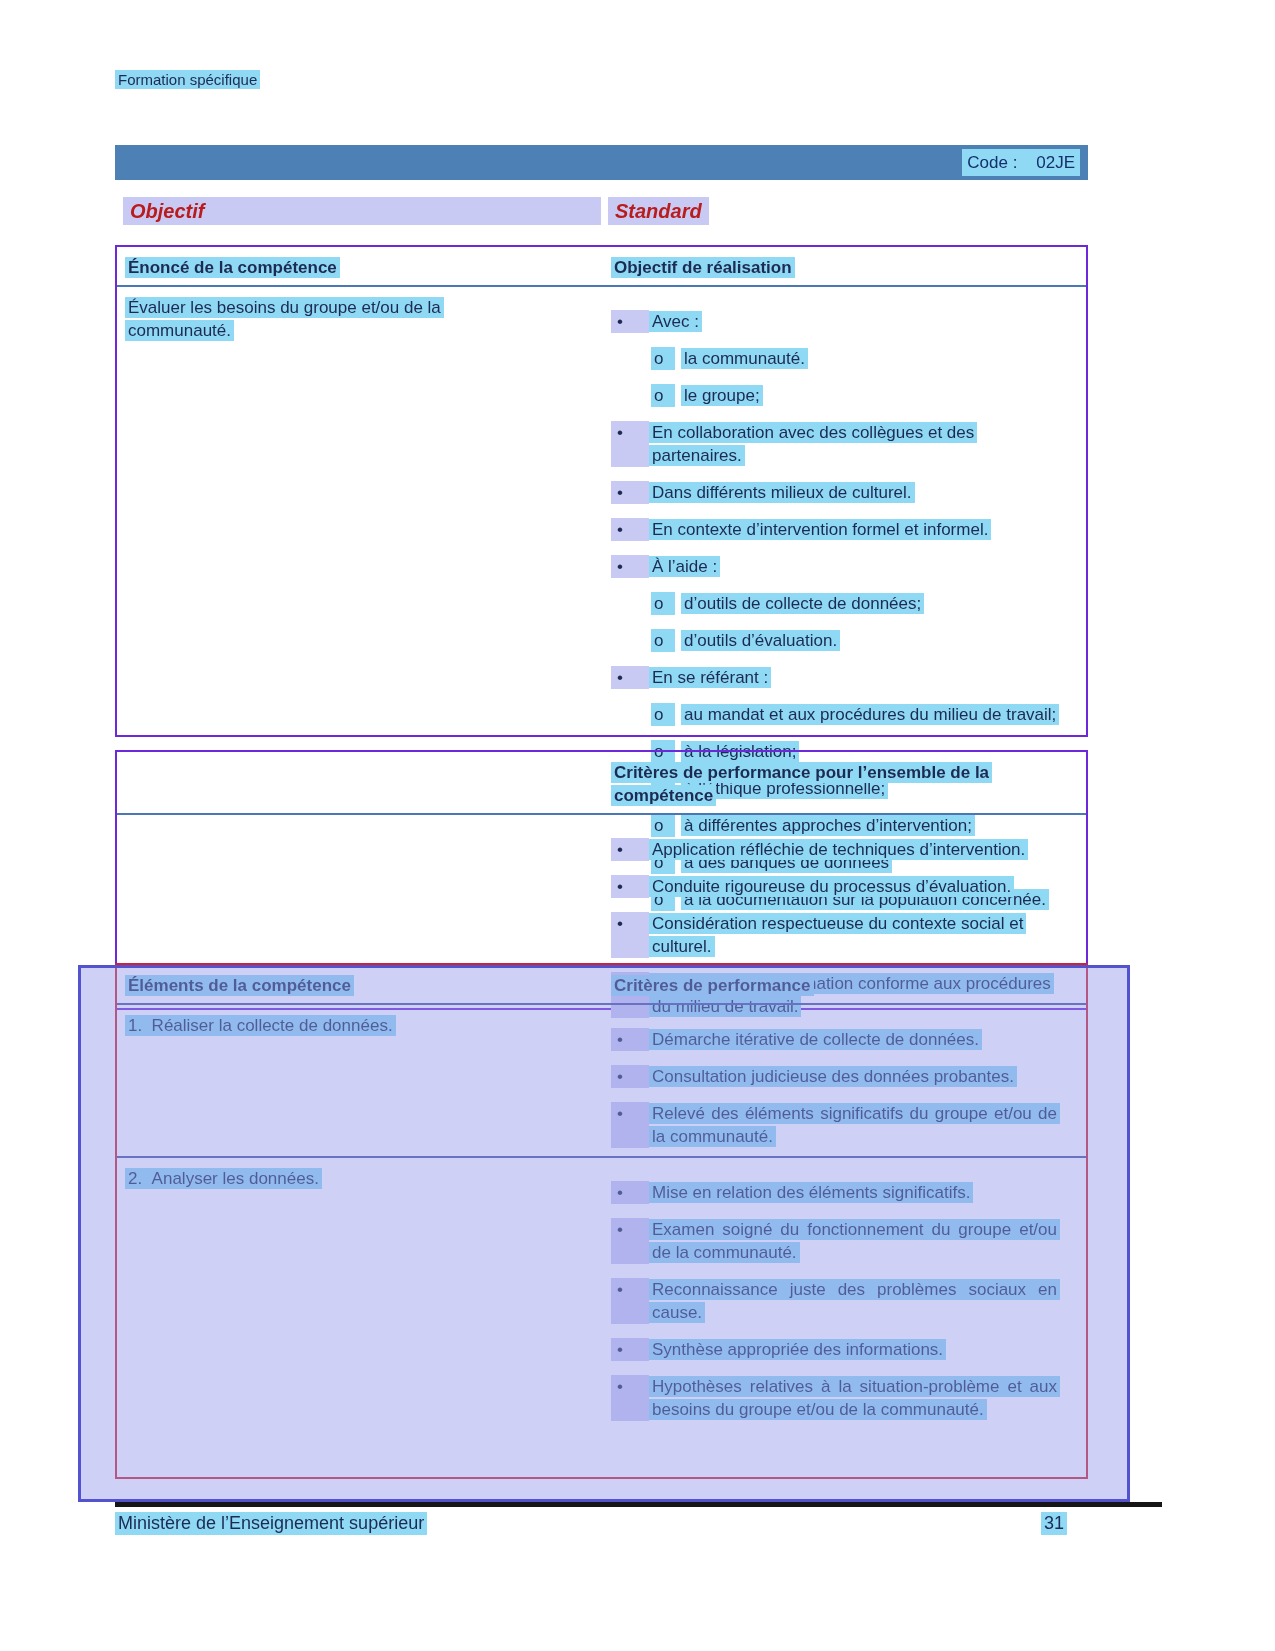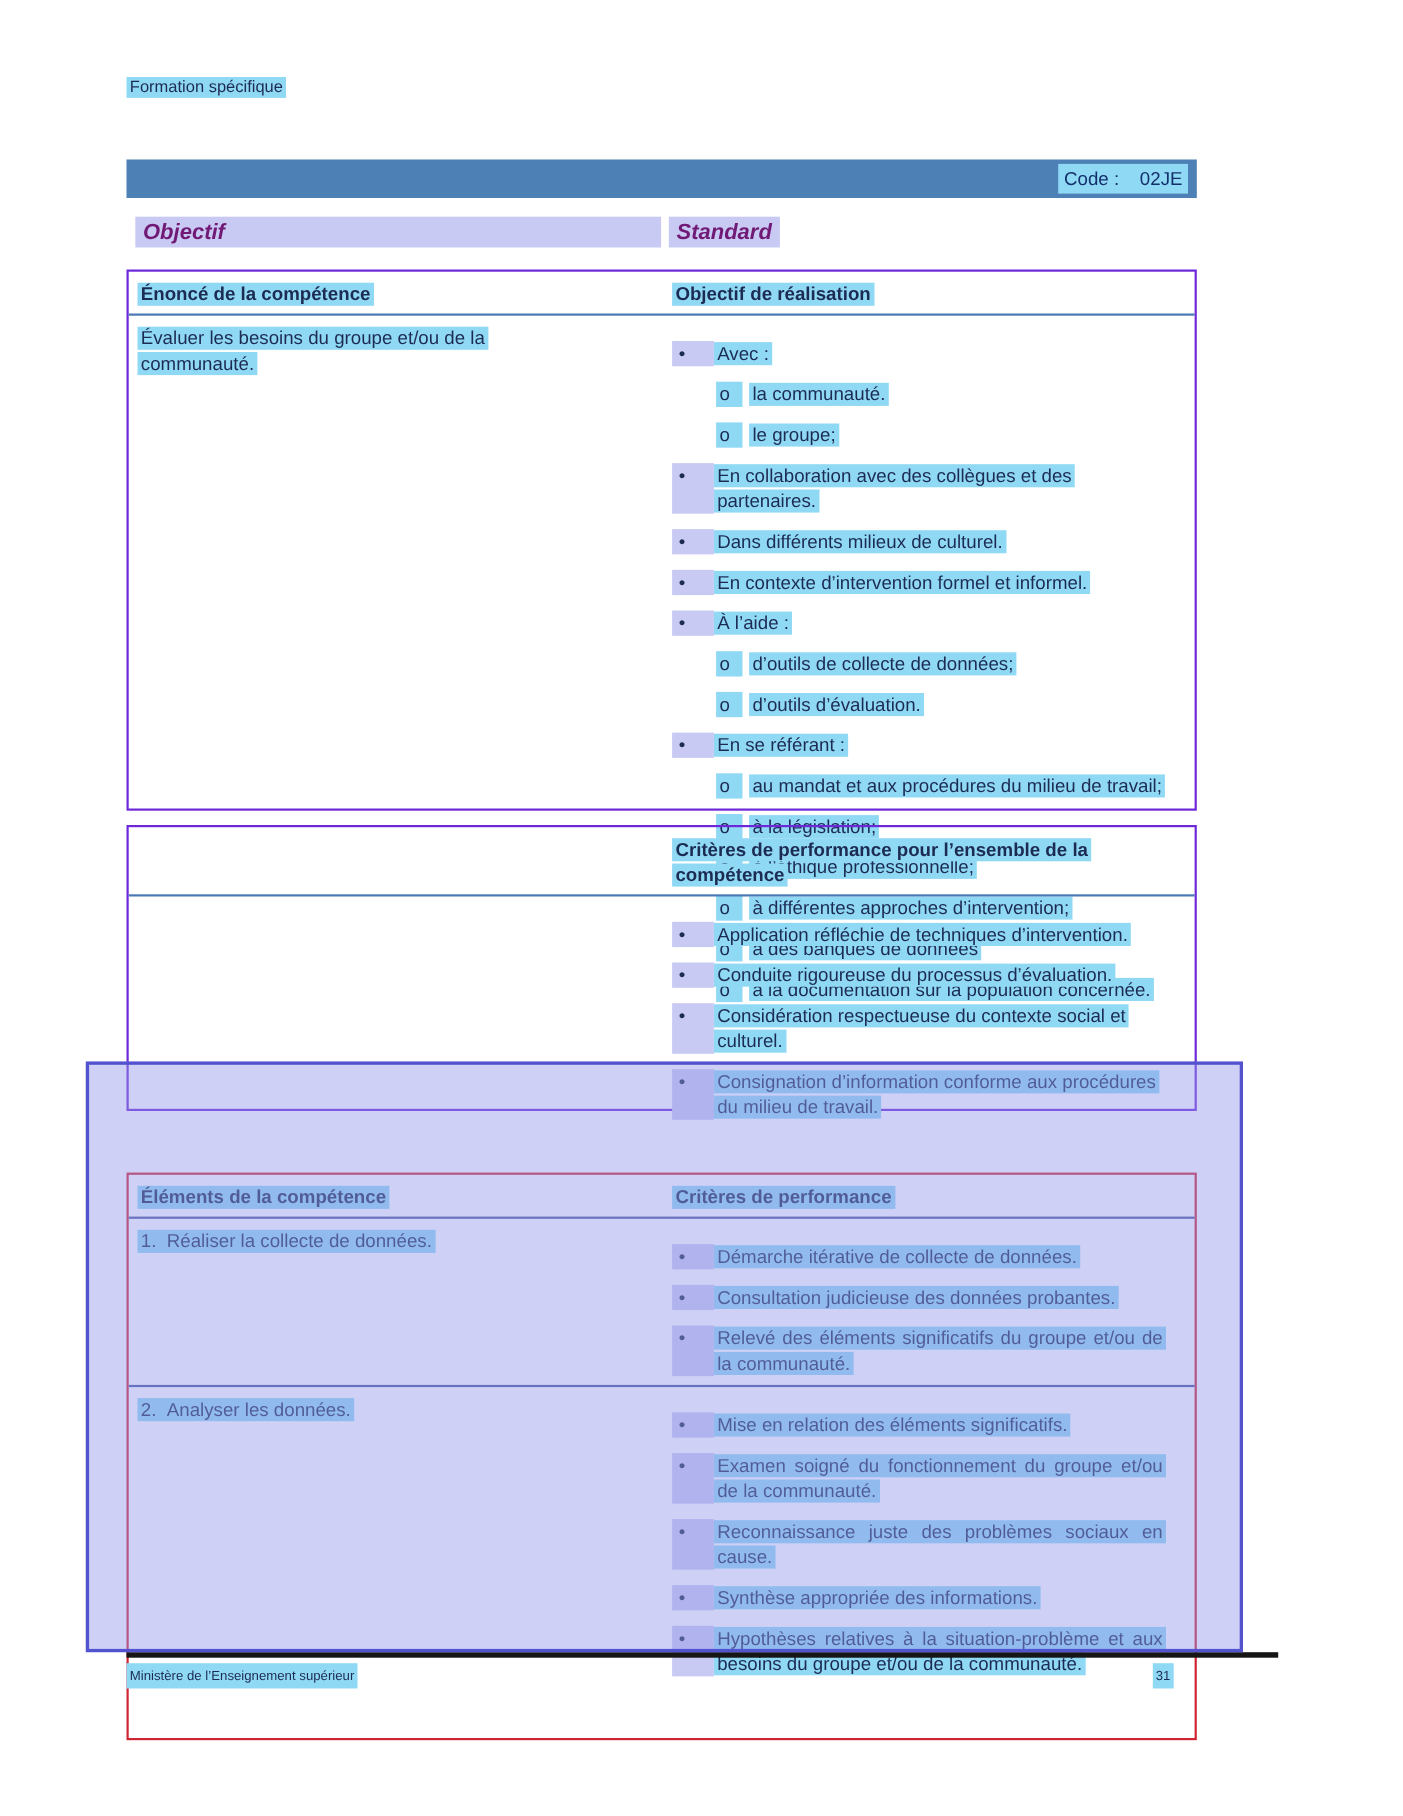--- a/index.html
+++ b/index.html
@@ -18,31 +18,31 @@
   .codebar {
     position:absolute; left:115px; top:145px; width:973px; height:35px;
     background:#4d80b5; display:flex; align-items:center; justify-content:flex-end;
     padding-right:8px; box-sizing:border-box;
   }
   .code-hl { background:#90d9f5; color:#14306b; font-size:17px; white-space:pre; padding:2px 5px; }
 
   
   .headings { position:absolute; left:123px; top:197px; display:flex; gap:7px; }
   .band {
-    background:#c9caf3; color:#701a75; font-weight:700; font-style:italic;
+    background:#c9caf3; color:#b91c1c; font-weight:700; font-style:italic;
     font-size:20px; line-height:28px; padding:0 7px; box-sizing:border-box;
   }
   .band-obj { width:478px; }
   .band-std { min-width:100px; }
 
   
   .tbl { position:absolute; left:115px; width:973px; box-sizing:border-box; border:2px solid #6d28d9; }
   .t1 { top:245px;  height:492px; }
   .t2 { top:750px;  height:260px; }
-  .t3 { top:1066px; height:516px; border-color:#d02434; }
+  .t3 { top:963px; height:516px; border-color:#d02434; }
   .trow { display:flex; align-items:flex-start; }
   .thead { border-bottom:2px solid #4a78b4; }
   .t3 .thead { border-bottom:2px solid #46559e; }
   .t3 .body1 { border-bottom:2px solid #46559e; min-height:102px; width:100%; }
   .t3 .body2 { min-height:273px; }
   .cell { box-sizing:border-box; }
   .cell.left  { flex:none; width:482px; padding:9px 10px 6px 8px; }
   .cell.right { flex:1; padding:9px 20px 6px 12px; }
   .t3 .cell.right { padding-right:26px; }
   .stmt-wrap { max-width:382px; }
@@ -59,21 +59,21 @@
 
   
   .sel-overlay {
     position:absolute; left:78px; top:965px; width:1052px; height:537px;
     background:rgba(147,150,233,0.45); border:3px solid #5353cf;
     box-sizing:border-box; z-index:5; pointer-events:none;
   }
 
   
   .footline { position:absolute; left:115px; top:1502px; width:1047px; height:5px; background:#161616; }
-  .footrow  { position:absolute; left:115px; top:1512px; width:952px; display:flex; justify-content:space-between; font-size:12px; line-height:21px; }
+  .footrow  { position:absolute; left:115px; top:1512px; width:952px; display:flex; justify-content:space-between; font-size:18px; line-height:21px; }
 </style>
 </head>
 <body>
 
 <div class="page">
 
   <div class="toplabel">
     <span class="hl">Formation spécifique</span>
   </div>
 

